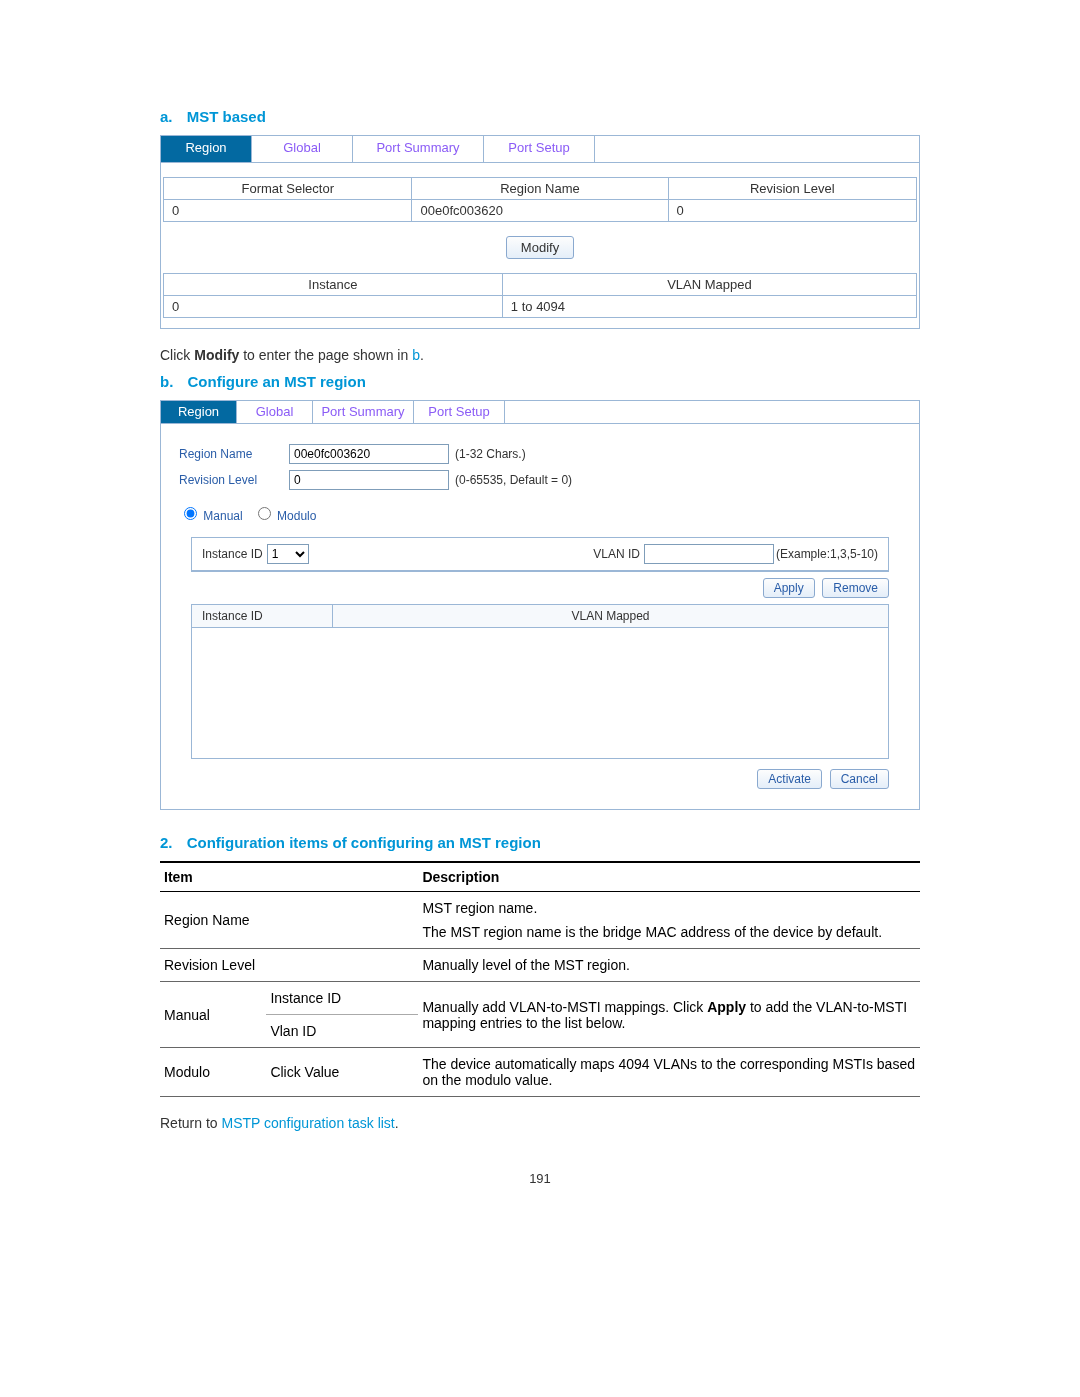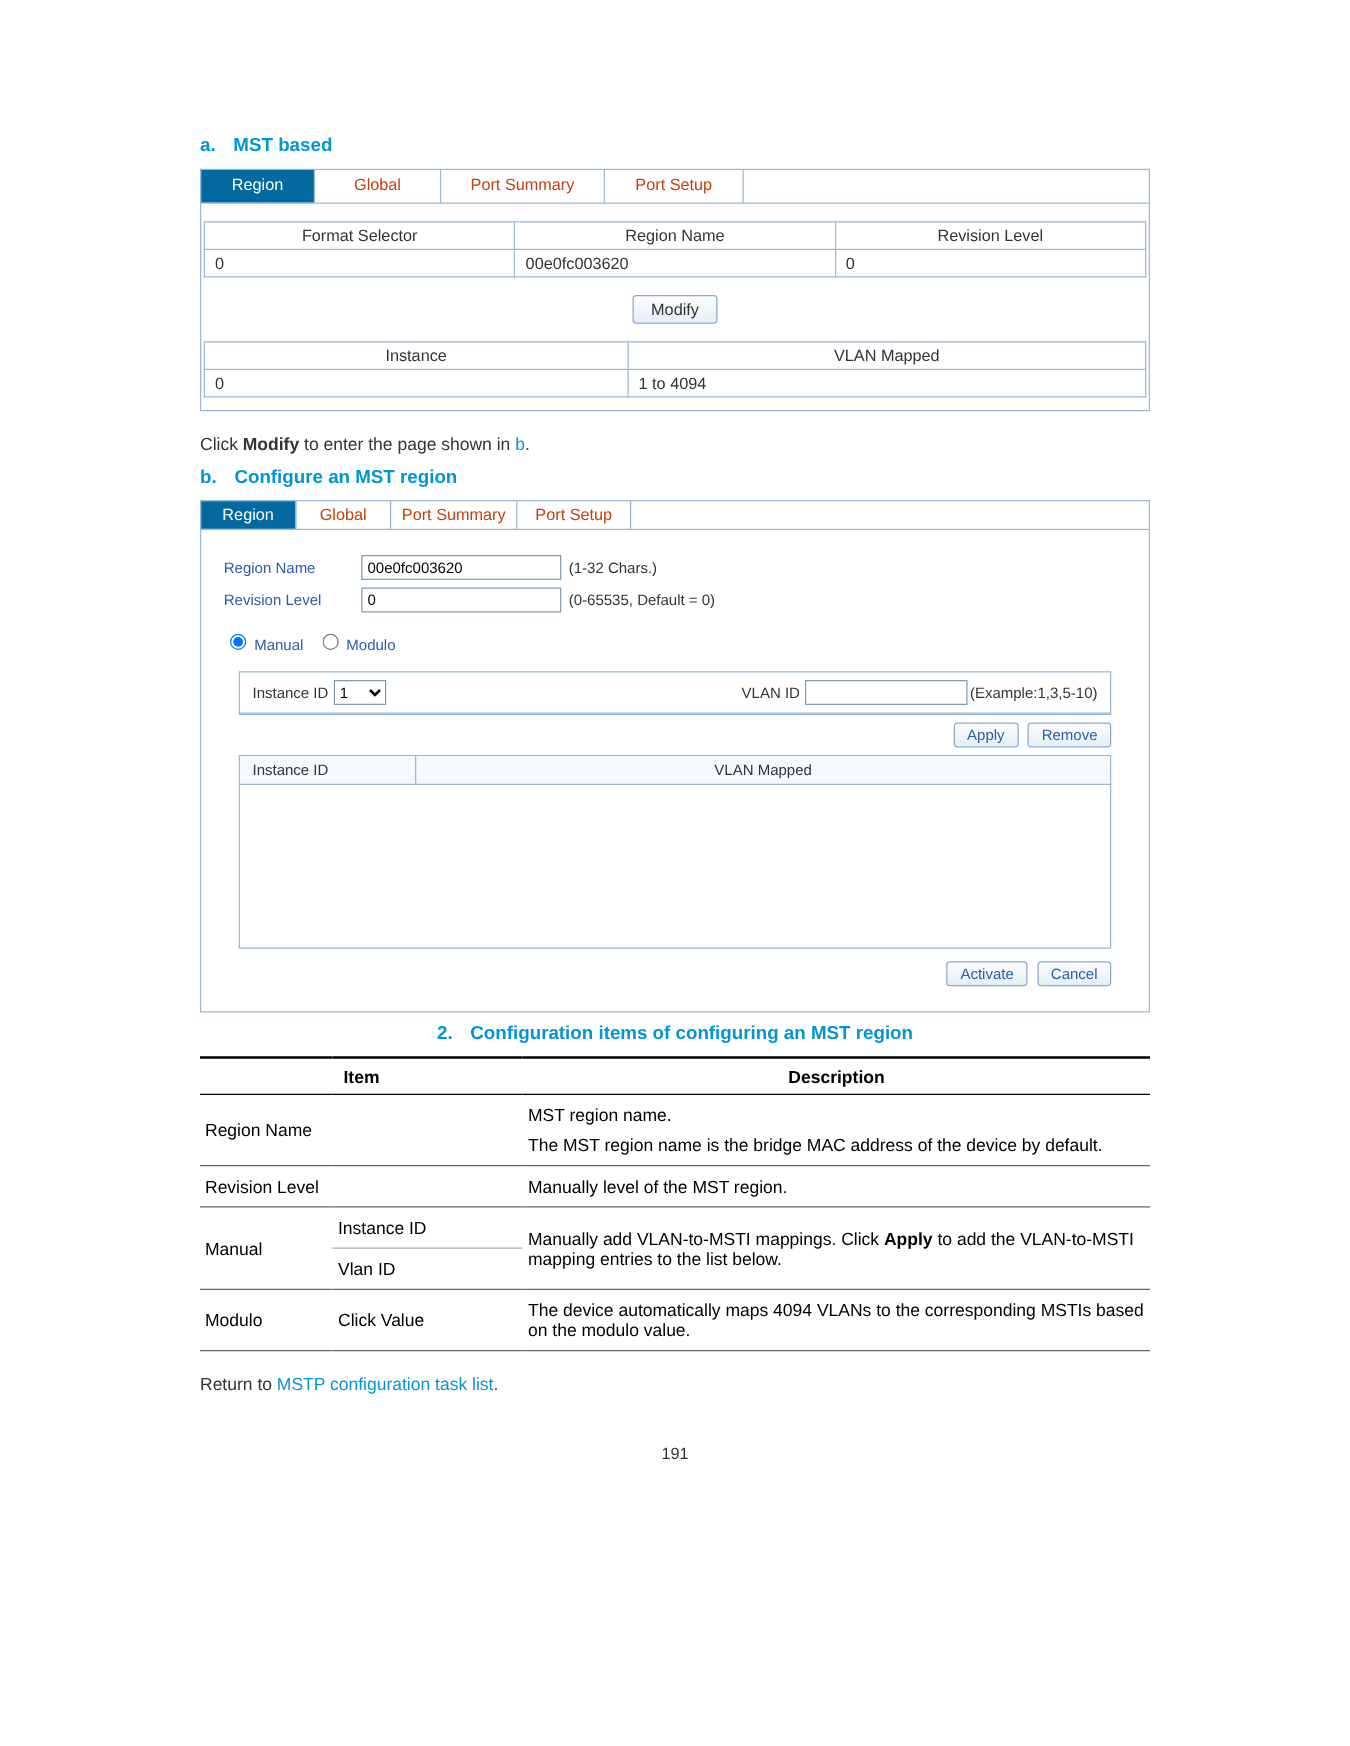--- a/index.html
+++ b/index.html
@@ -39,21 +39,21 @@
   .tab-bar {
     border-bottom: 1px solid #9bb7d6;
     display: flex;
     height: 26px;
   }
   .tab {
     border-right: 1px solid #9bb7d6;
     padding: 4px 0;
     text-align: center;
     font-size: 13px;
-    color: #c2410c;
+    color: #8b5cf6;
   }
   .tab.active {
     background: #0369a1;
     color: #fff;
   }
   .tableA {
     width: 100%;
     border-collapse: collapse;
     font-size: 13px;
     color: #333;
@@ -148,21 +148,21 @@
   }
 
   
   .config-table {
     width: 100%;
     border-collapse: collapse;
     font-size: 14px;
     margin-top: 6px;
   }
   .config-table th {
-    text-align: center;
+    text-align: left;
     border-top: 2px solid #000;
     border-bottom: 1.5px solid #000;
     padding: 6px 4px;
     font-weight: bold;
   }
   .config-table td {
     border-bottom: 1px solid #666;
     padding: 8px 4px;
     vertical-align: middle;
   }
@@ -290,21 +290,21 @@
       </div>
       <div class="gridB-body"></div>
     </div>
 
     <div class="btn-row-right" style="margin-top:10px;">
       <span class="btn-small">Activate</span>
       <span class="btn-small">Cancel</span>
     </div>
   </div>
 
-  <div class="section-heading" style="margin-top:8px;text-align:center;">
+  <div class="section-heading" style="margin-top:24px;">
     <span class="letter">2.</span>
     <span>Configuration items of configuring an MST region</span>
   </div>
 
   <table class="config-table">
     <tbody>
         <tr>
       <th colspan="2" style="width:34%">Item</th>
       <th>Description</th>
     </tr>

